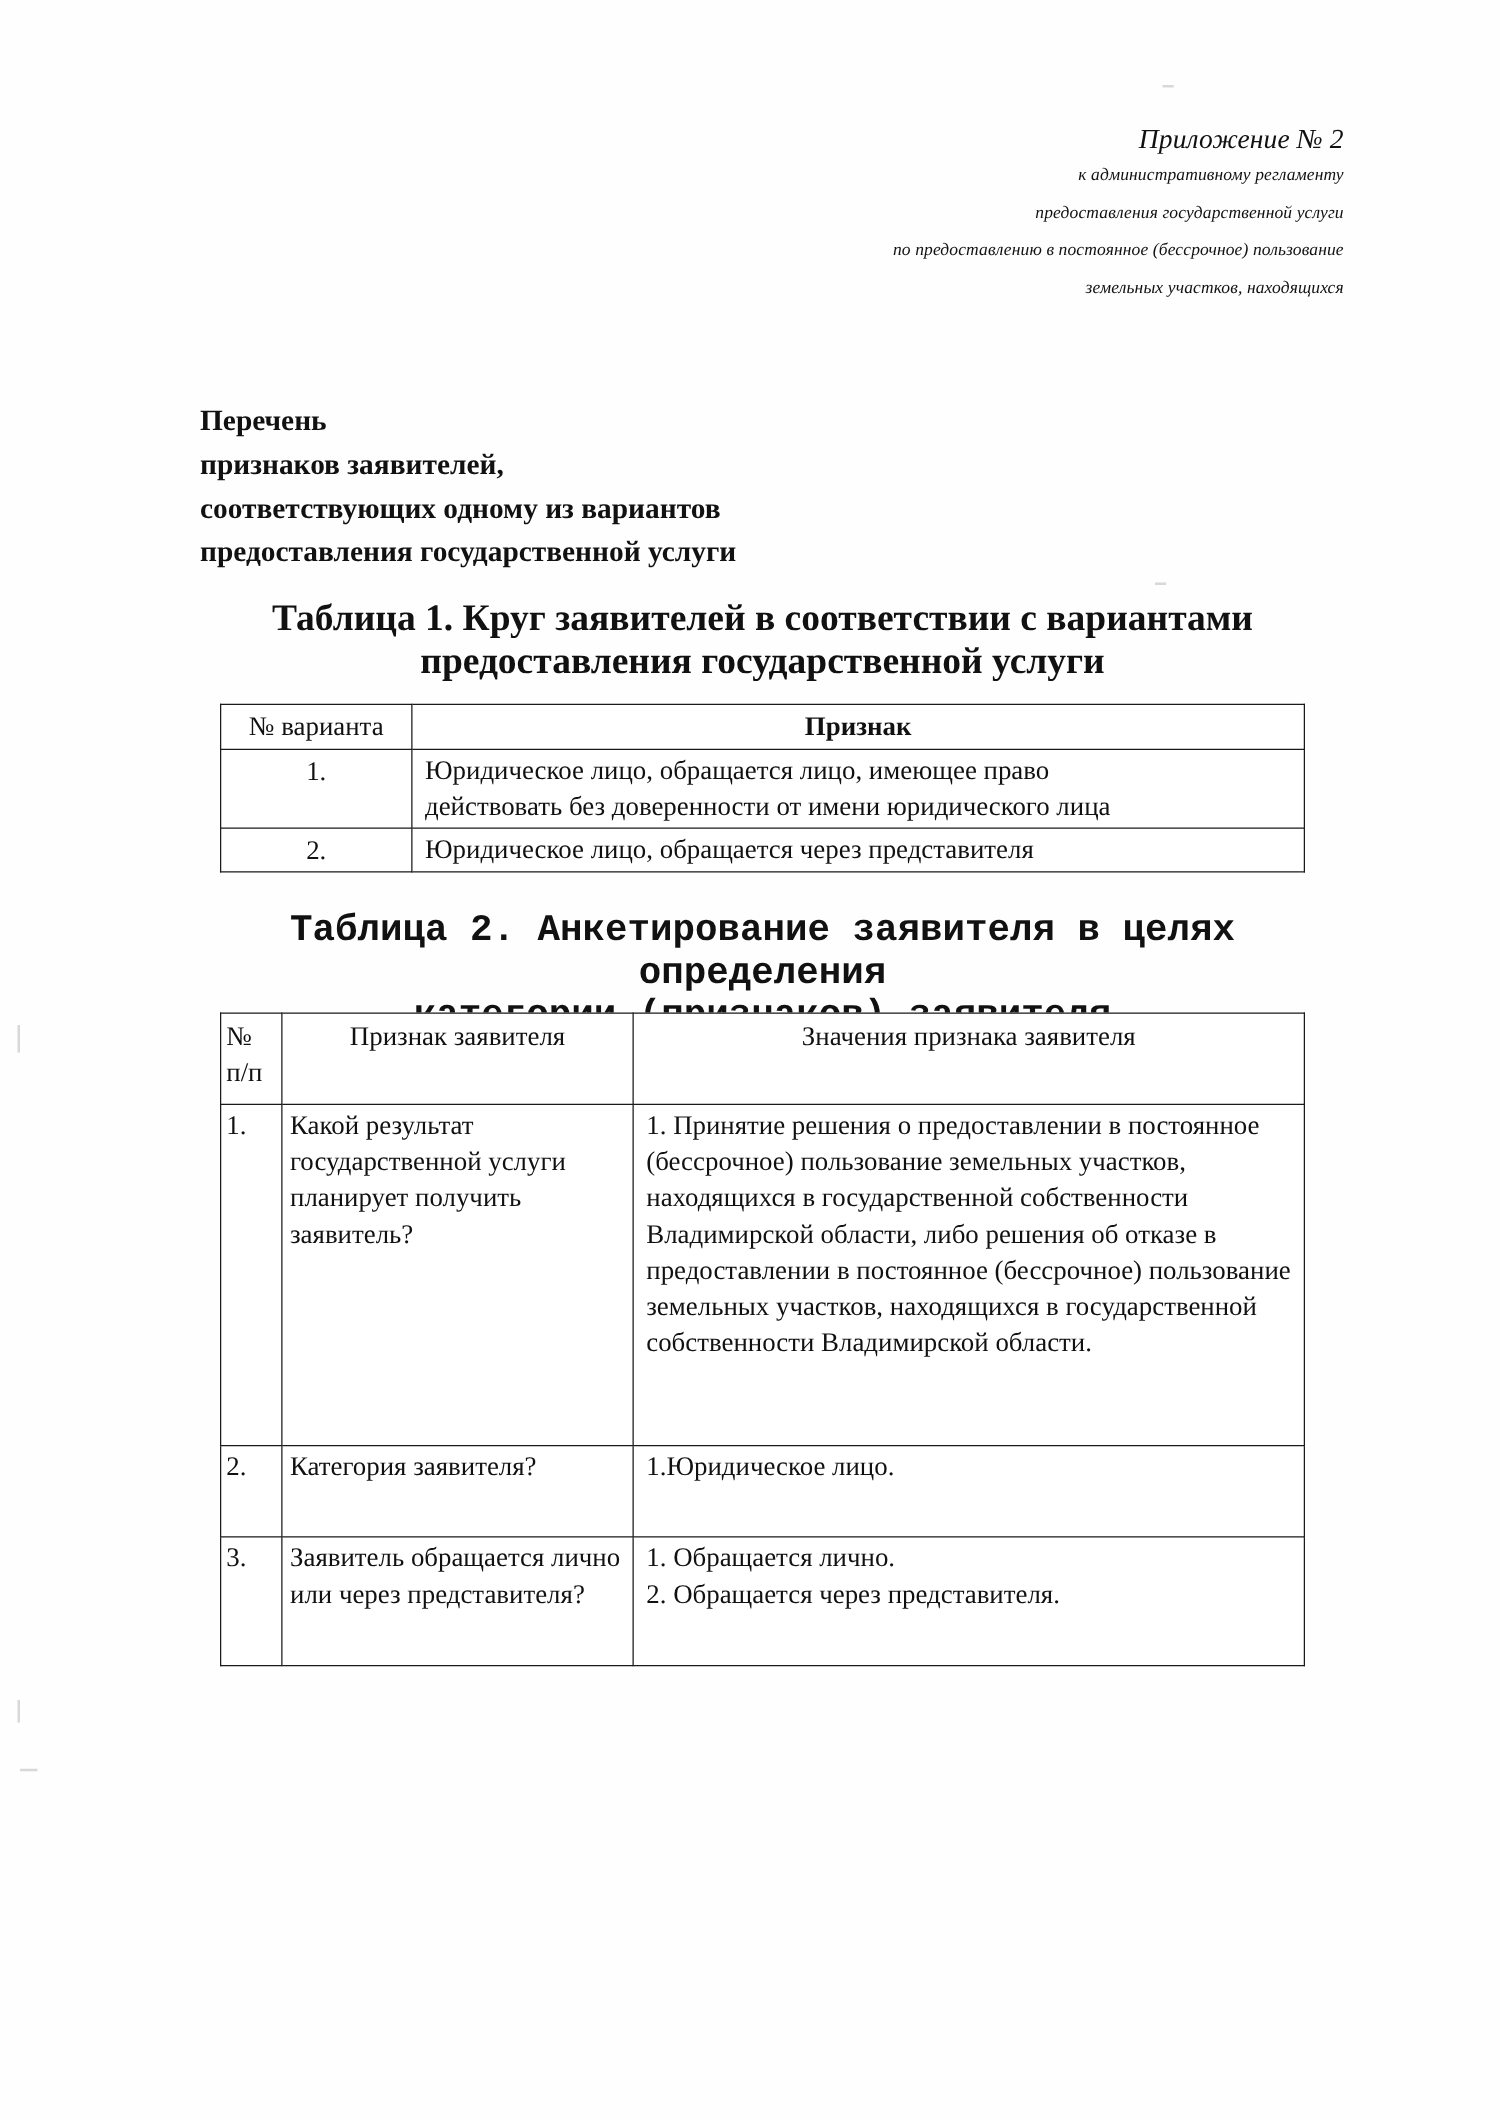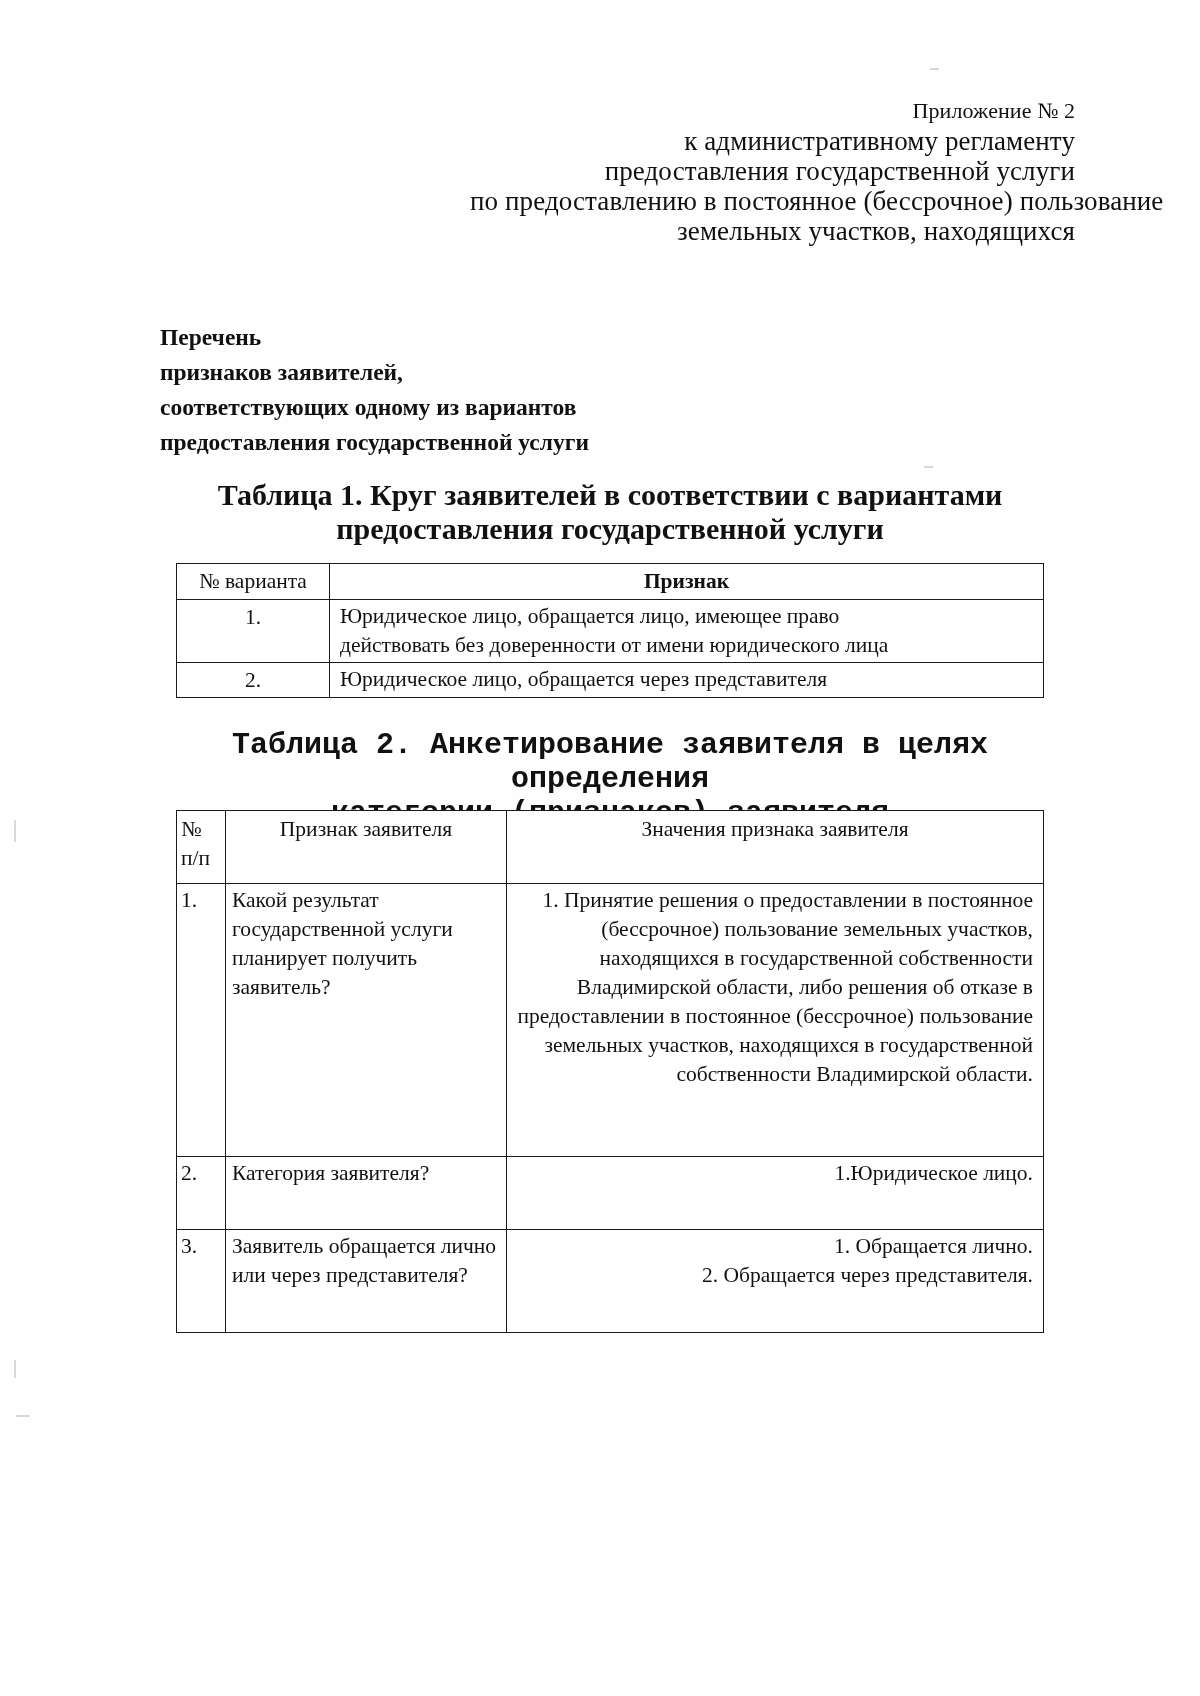--- a/index.html
+++ b/index.html
@@ -24,23 +24,24 @@
     background: #fefefe;
   }
 
   
   .header-block {
     position: absolute;
     left: 470px;
     top: 96px;
     width: 605px;
     text-align: right;
+    font-style: italic;
   }
   .header-line {
-    font-size: 27px;
+    font-size: 14px;
     line-height: 30px;
     letter-spacing: 0.1px;
     white-space: nowrap;
   }
   .header-line.first {
     font-size: 22px;
   }
 
   
   .doc-title {
@@ -96,21 +97,21 @@
 
   
   #table2 {
     left: 176px;
     top: 810px;
     width: 868px;
   }
   #table2 td { vertical-align: top; }
   #table2 .c-no { width: 38px; text-align: left; padding-left: 4px; }
   #table2 .c-sign { width: 268px; text-align: left; padding-left: 6px; }
-  #table2 .c-val { text-align: right; padding-left: 10px; padding-right: 10px; }
+  #table2 .c-val { text-align: left; padding-left: 10px; padding-right: 10px; }
   #table2 tr.head td {
     text-align: center;
     vertical-align: top;
     padding-top: 4px;
     height: 66px;
   }
   #table2 tr.head td.c-no { text-align: left; }
   .justified {
     text-align: justify;
     text-justify: inter-word;

